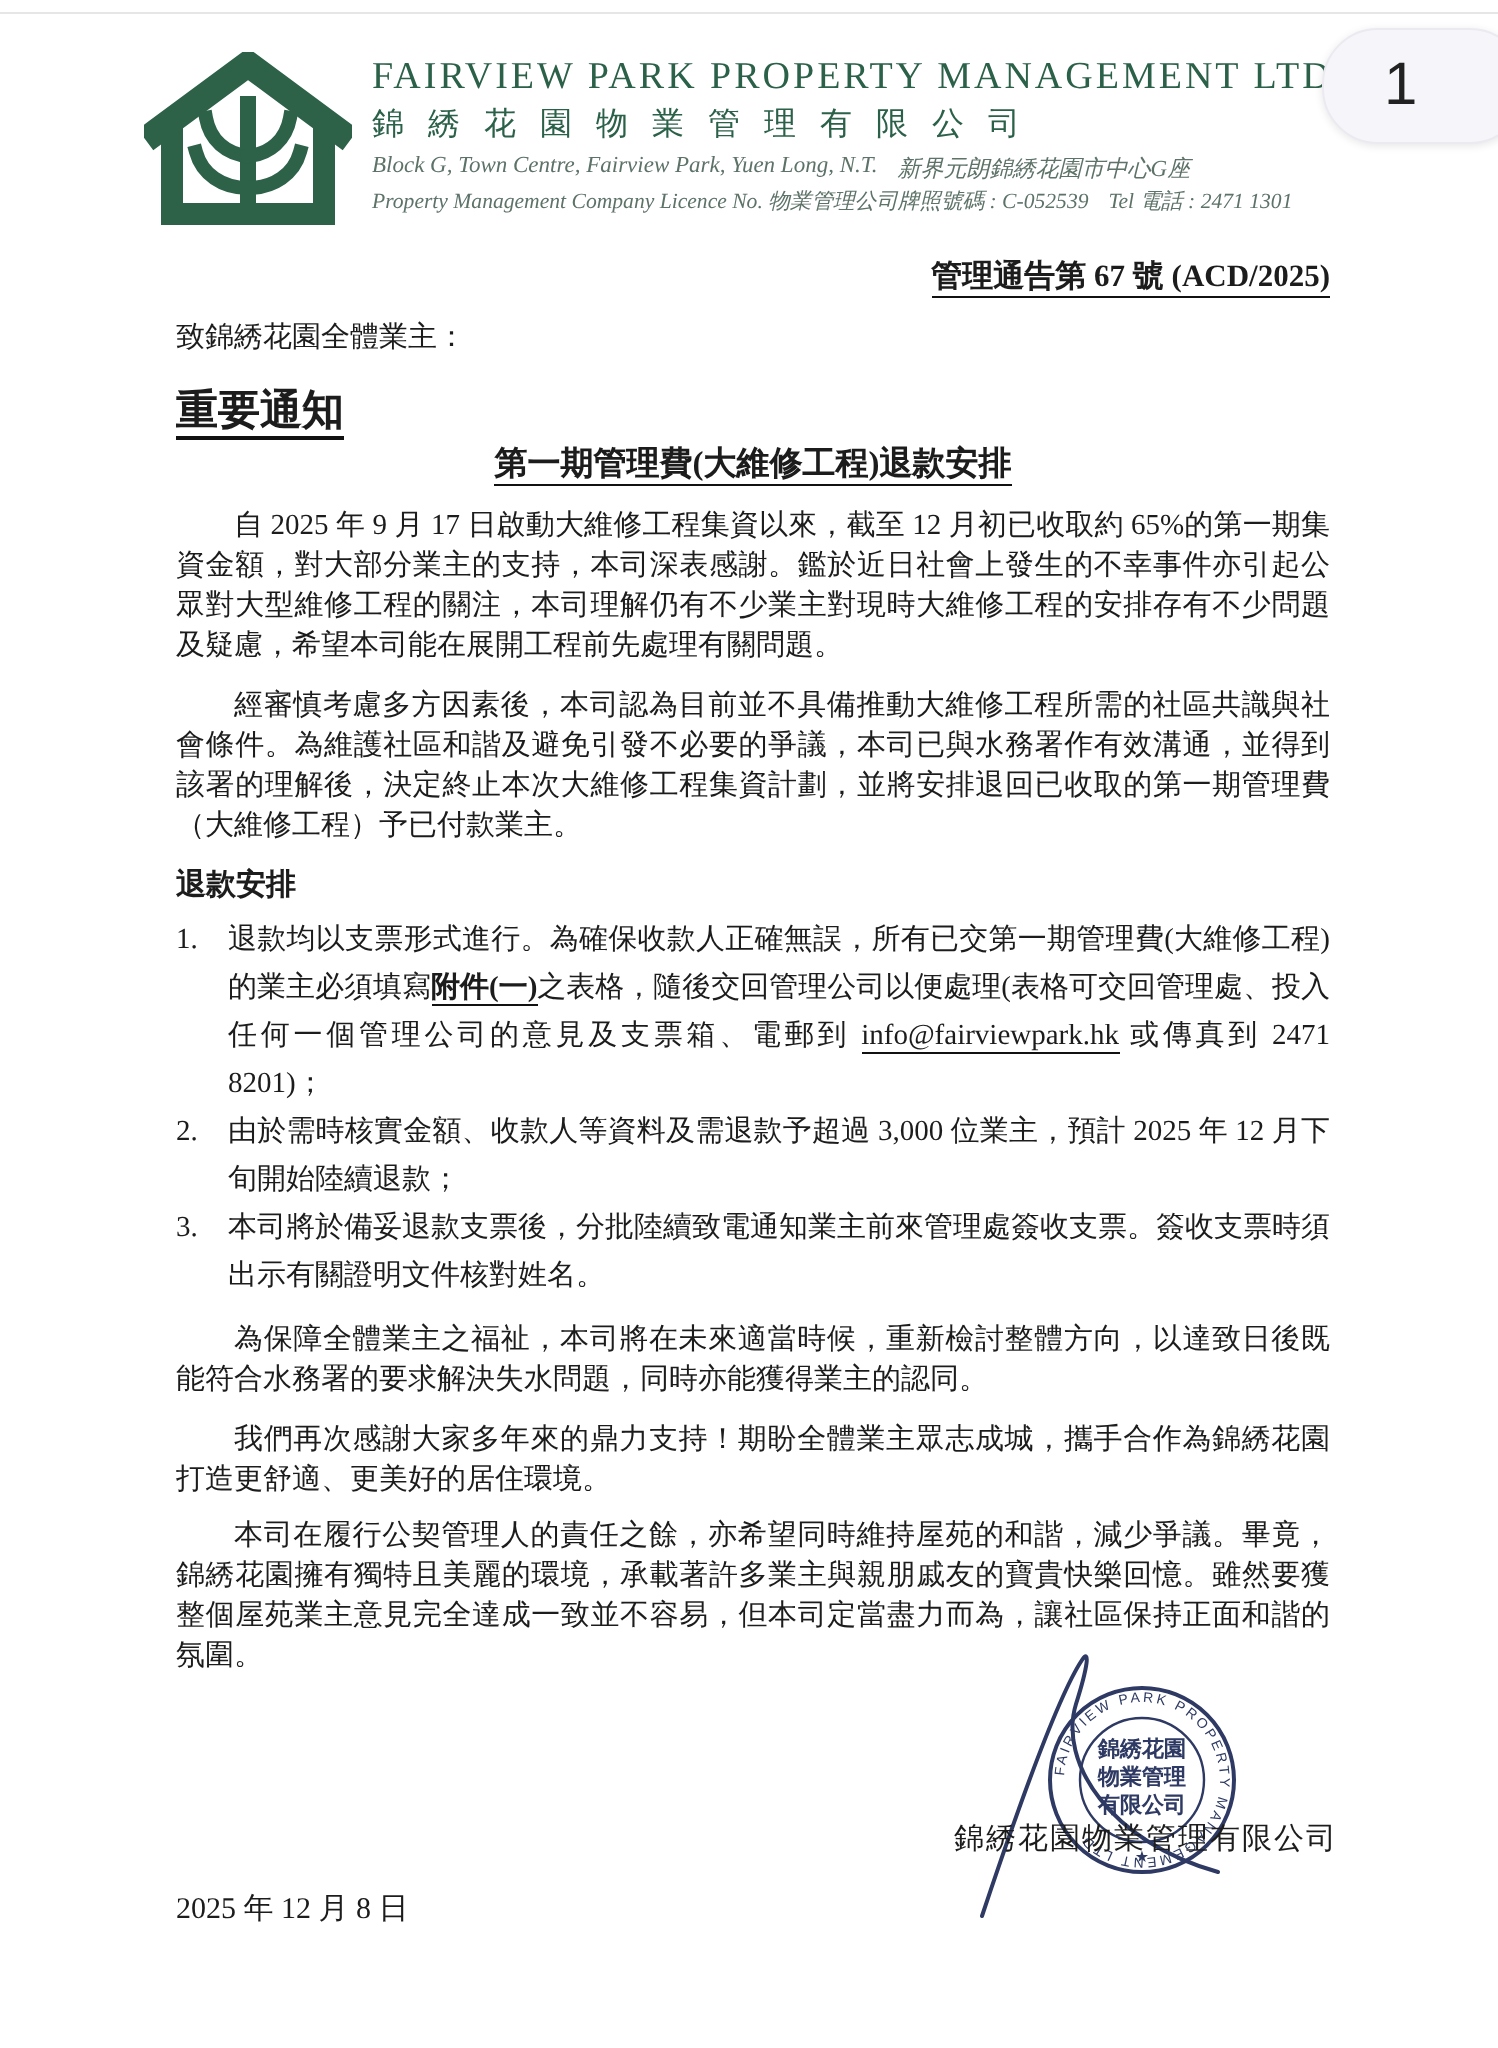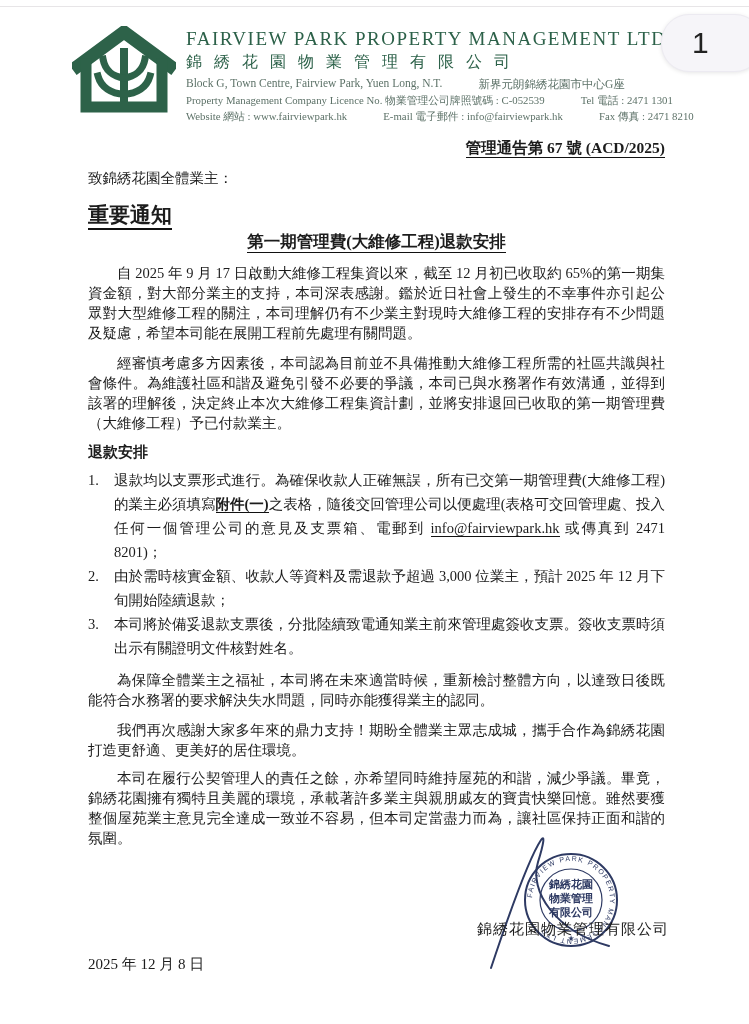--- a/index.html
+++ b/index.html
@@ -26,21 +26,21 @@
   .logo { width:104px; height:88px; color:#2d6249; flex:0 0 auto; }
   .header-text { margin-left:10px; padding-top:2px; }
   .co-en {
     font-size:19px; letter-spacing:1.5px; color:#2c6149; font-weight:500;
     white-space:nowrap;
   }
   .co-zh {
     font-size:16px; letter-spacing:4px; color:#2c6149; font-weight:500;
     margin-top:2px; white-space:nowrap;
   }
-  .hline { display:flex; gap:36px; font-size:11.5px; color:#5d7268; margin-top:4px; white-space:nowrap; }
+  .hline { display:flex; gap:10px; font-size:11.5px; color:#5d7268; margin-top:4px; white-space:nowrap;font-style:italic; }
   .hline.small { font-size:10.8px; margin-top:2px;align-items:flex-end; }
 
   
   .content { padding:0 84px 0 88px; }
   .ref-title { text-align:right; margin-top:14px; font-size:15.5px; font-weight:bold; }
   .ref-title span { border-bottom:1.5px solid #111; padding-bottom:1px; }
   .salutation { margin-top:10px; font-size:14.5px; }
   .main-title { text-align:left; margin-top:13px; font-size:21px; font-weight:bold; }
   .main-title span { border-bottom:2px solid #111; padding-bottom:1px; }
   .sub-title { text-align:center; margin-top:2px; font-size:16.5px; font-weight:bold; }
@@ -93,25 +93,20 @@
       <div class="co-en">FAIRVIEW PARK PROPERTY MANAGEMENT LTD.</div>
       <div class="co-zh">錦 綉 花 園 物 業 管 理 有 限 公 司</div>
       <div class="hline">
         <span>Block G, Town Centre, Fairview Park, Yuen Long, N.T.</span>
         <span>新界元朗錦綉花園市中心G座</span>
       </div>
       <div class="hline small">
         <span>Property Management Company  Licence No. 物業管理公司牌照號碼 : C-052539</span>
         <span>Tel 電話 : 2471 1301</span>
       </div>
-      <div class="hline small">
-        <span>Website 網站 : www.fairviewpark.hk</span>
-        <span>E-mail 電子郵件 : info@fairviewpark.hk</span>
-        <span>Fax 傳真 : 2471 8210</span>
-      </div>
     </div>
   </div>
 
   <div class="content">
     <div class="ref-title">
       <span>管理通告第 67 號  (ACD/2025)</span>
     </div>
 
     <div class="salutation">致錦綉花園全體業主：</div>
 

